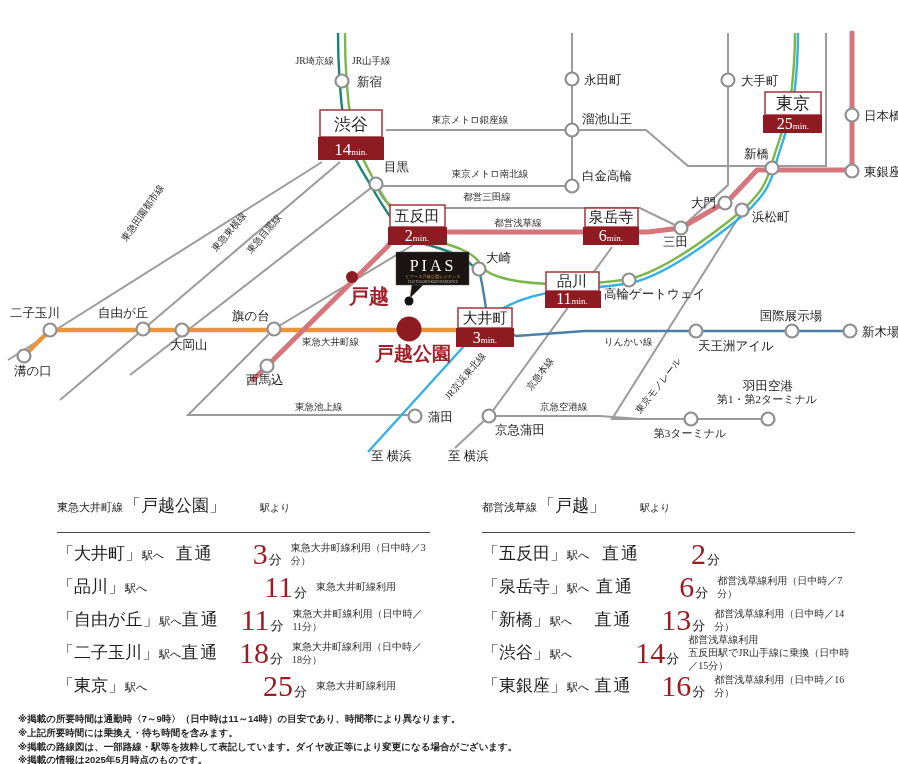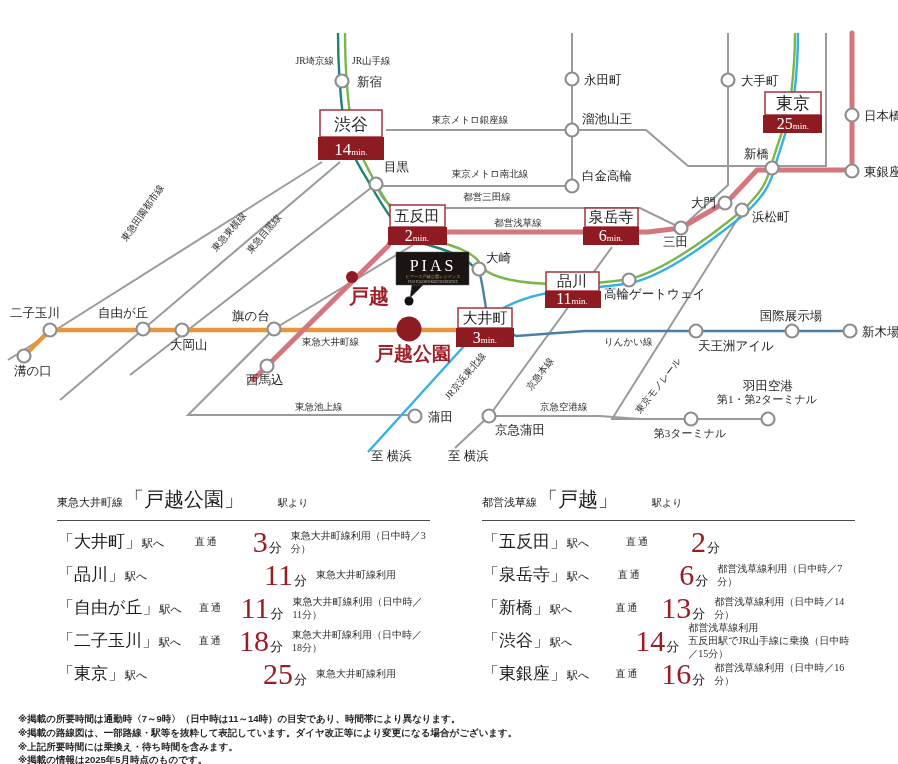--- a/index.html
+++ b/index.html
@@ -41,27 +41,27 @@
   .pias-txt{fill:#fff;font-size:16px;letter-spacing:3px;text-anchor:middle;}
   .pias-sub1{fill:#c89a58;font-size:4.2px;text-anchor:middle;}
   .pias-sub2{fill:#bbb;font-size:3.2px;text-anchor:middle;}
   
   .tables{position:relative;width:898px;height:222px;}
   .tbl{position:absolute;top:12px;width:373px;}
   .tbl-left{left:57px;}
   .tbl-right{left:482px;}
   .thead{display:flex;align-items:baseline;border-bottom:1px solid #4a4a4a;padding-bottom:7px;margin-bottom:4px;color:#1d1d1d;}
   .tline{font-size:11px;}
-  .tsta{font-size:20px;margin:0 1px;}
+  .tsta{font-size:17px;margin:8px 1px;}
   .tsuf{font-size:10px;padding-left:33px;}
   .trow{display:flex;align-items:center;height:33px;color:#1d1d1d;}
   .dest{width:132px;font-size:17px;white-space:nowrap;font-family:Liberation Mono, monospace;}
   .tbl-right .dest{width:120px;}
   .dest .suf{font-size:11px;}
-  .direct{width:48px;font-size:10px;letter-spacing:2px;text-align:right;}
+  .direct{width:48px;font-size:17px;letter-spacing:2px;}
   .time{width:70px;display:flex;justify-content:flex-end;align-items:baseline;color:#9c1c24;}
   .tnum{font-size:30px;line-height:1;}
   .tunit{font-size:13px;color:#1d1d1d;margin-left:1px;}
   .notes{margin-left:9px;font-size:10px;color:#2e2e2e;line-height:1.3;}
   
   .foot{padding:16px 0 0 18px;font-family:"Liberation Sans","DejaVu Sans",sans-serif;
         font-size:9.5px;font-weight:bold;color:#262626;line-height:1.45;}
 </style>
 </head>
 <body>
@@ -346,18 +346,18 @@
         <div class="notes">
             <div>都営浅草線利用（日中時／16分）</div>
             <div></div>
           </div>
       </div>
     </div>
   </div>
 
   <div class="foot">
     <div>※掲載の所要時間は通勤時〈7～9時〉（日中時は11～14時）の目安であり、時間帯により異なります。</div>
+    <div>※上記所要時間には乗換え・待ち時間を含みます。</div>
     <div>※掲載の路線図は、一部路線・駅等を抜粋して表記しています。ダイヤ改正等により変更になる場合がございます。</div>
-    <div>※上記所要時間には乗換え・待ち時間を含みます。</div>
     <div>※掲載の情報は2025年5月時点のものです。</div>
   </div>
 
 </div>
 
 </body></html>

